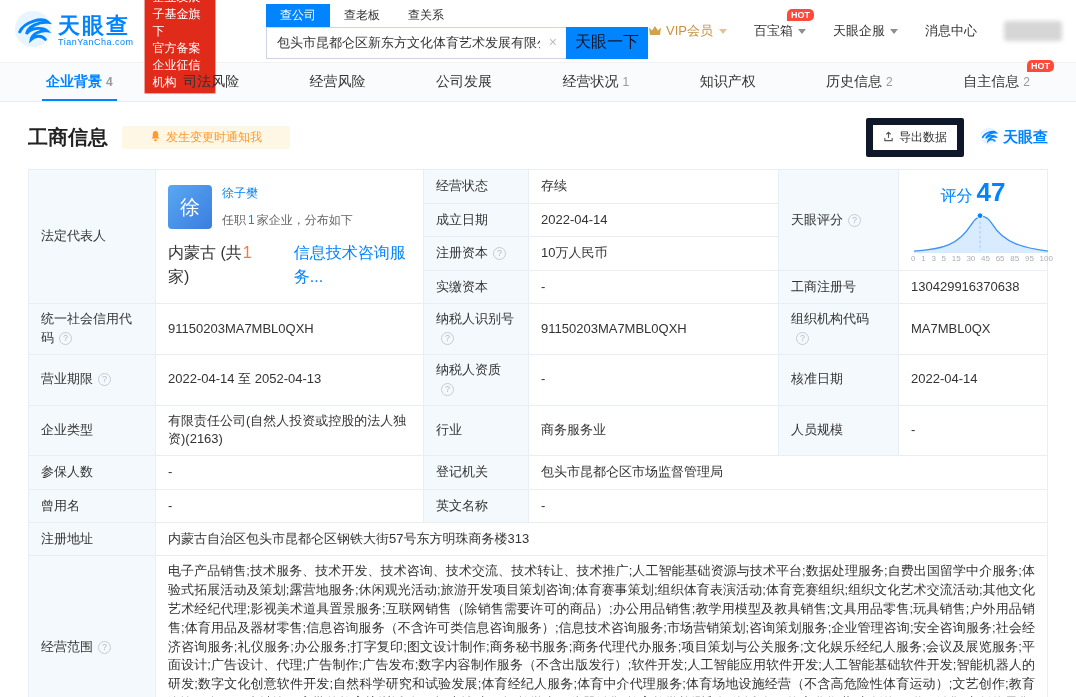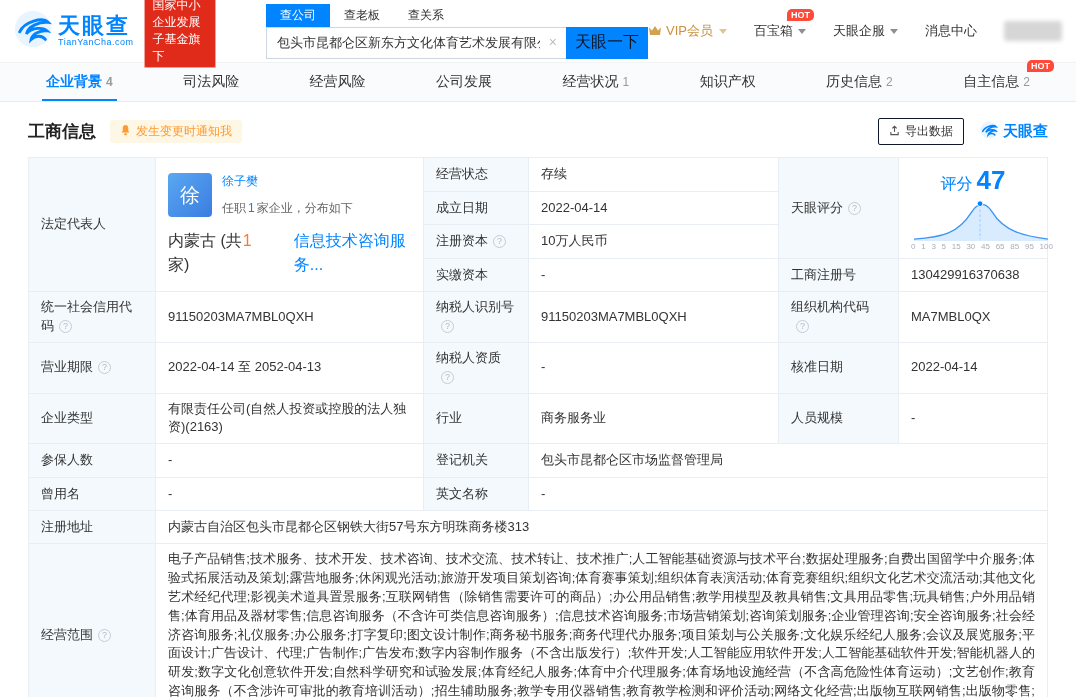--- a/index.html
+++ b/index.html
@@ -41,25 +41,25 @@
             border-top:1px solid #f0f2f4; border-bottom:1px solid #e9ecef; }
   .tab { position:relative; font-size:14px; color:#333; padding:10px 4px 8px; cursor:pointer;
          border-bottom:2px solid transparent; white-space:nowrap; }
   .tab .cnt { font-size:12px; color:#999; margin-left:4px; }
   .tab.active { color:#0084ff; font-weight:bold; border-bottom-color:#0084ff; }
   .tab .hot-badge { top:-3px; right:-20px; }
 
   
   .content { padding:16px 28px 18px; }
   .section-head { display:flex; align-items:center; }
-  .section-title { font-size:17px; color:#222; font-weight:bold; }
+  .section-title { font-size:20px; color:#222; font-weight:bold; }
   .notify-badge { margin-left:14px; display:flex; align-items:center; gap:5px; background:#fff7e6;
-                  color:#ff9a2e; font-size:12px; padding:3px 10px; border-radius:3px; cursor:pointer; }
+                  color:#ff9a2e; font-size:12px; padding:3px 28px; border-radius:3px; cursor:pointer; }
   .right-tools { margin-left:auto; display:flex; align-items:center; gap:16px; }
-  .export-btn { display:flex; align-items:center; gap:5px; background:#fff; border:1px solid #0f172a;
+  .export-btn { display:flex; align-items:center; gap:5px; background:#fff; border:7px solid #0f172a;
                 border-radius:2px; font-size:12px; color:#333; padding:4px 10px; cursor:pointer;
                 font-family:inherit; }
   .wm-logo { display:flex; align-items:center; gap:5px; color:#0084ff; font-weight:bold; font-size:15px; }
 
   
   .info-table { width:100%; border-collapse:collapse; margin-top:12px; table-layout:fixed; }
   .info-table td { border:1px solid #e9eef4; font-size:13px; color:#333; padding:6px 12px;
                    vertical-align:middle; word-break:break-all; line-height:1.45; }
   td.lbl { background:#f3f9fd; }
   .r33 { height:33px; } .r34 { height:34px; } .r48 { height:48px; } .r50 { height:50px; }
@@ -101,20 +101,21 @@
           <path d="M6 23 C11 12, 30 7, 36 13 C27 12, 15 17, 13 25 C19 18, 31 18, 35 22 C28 21, 19 25, 18 31 C23 26, 30 27, 33 31" stroke="#0084ff" stroke-width="3" fill="none" stroke-linecap="round"></path>
         </svg>
       </span>
       <span class="logo-texts">
         <span class="logo-cn">天眼查</span>
         <span class="logo-en">TianYanCha.com</span>
       </span>
     </div>
     <div class="gov-badge">
       <div>国家中小企业发展子基金旗下</div>
+      <div>官方备案企业征信机构</div>
     </div>
 
     <div class="search-area">
       <div class="search-tabs">
         <span class="stab active">查公司</span>
         <span class="stab">查老板</span>
         <span class="stab">查关系</span>
       </div>
       <div class="search-row">
         <span class="search-input-wrap">

